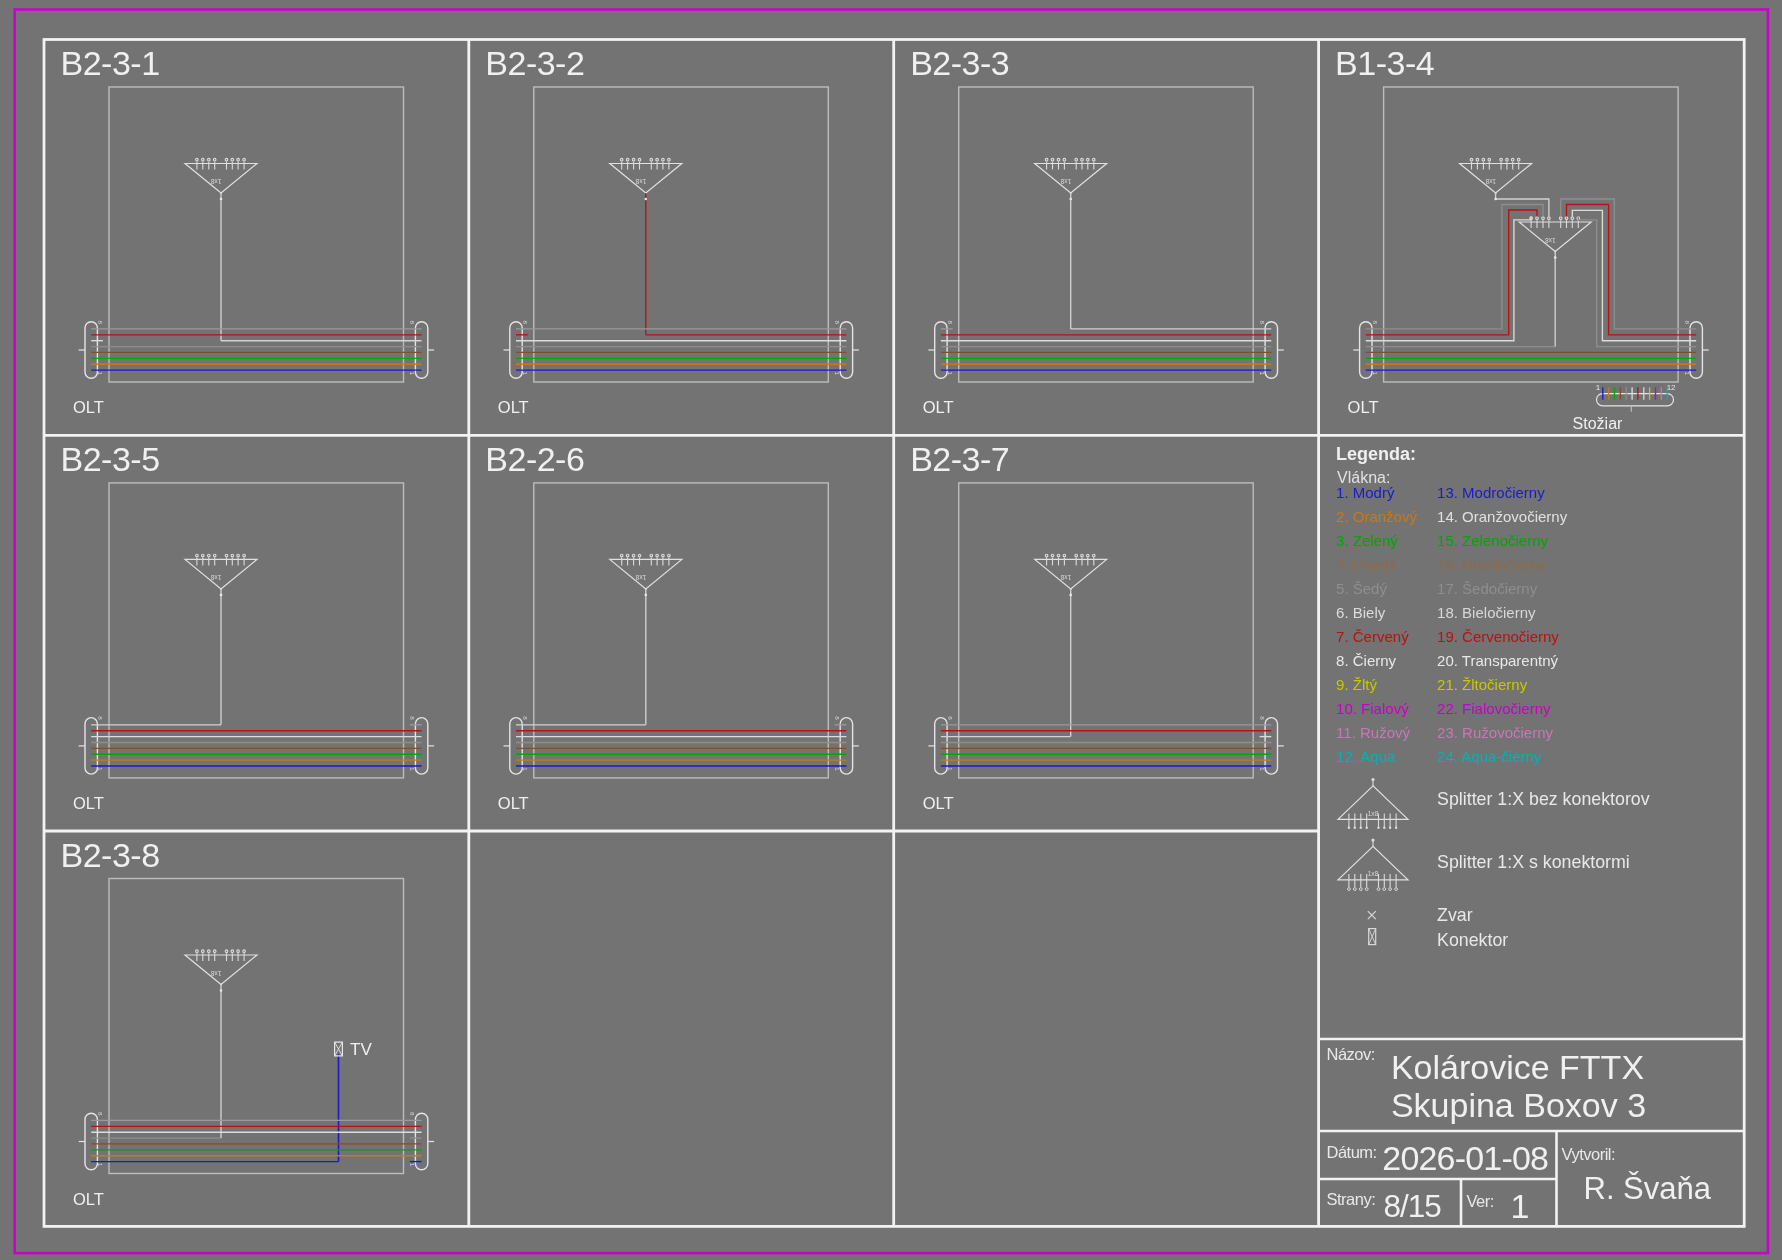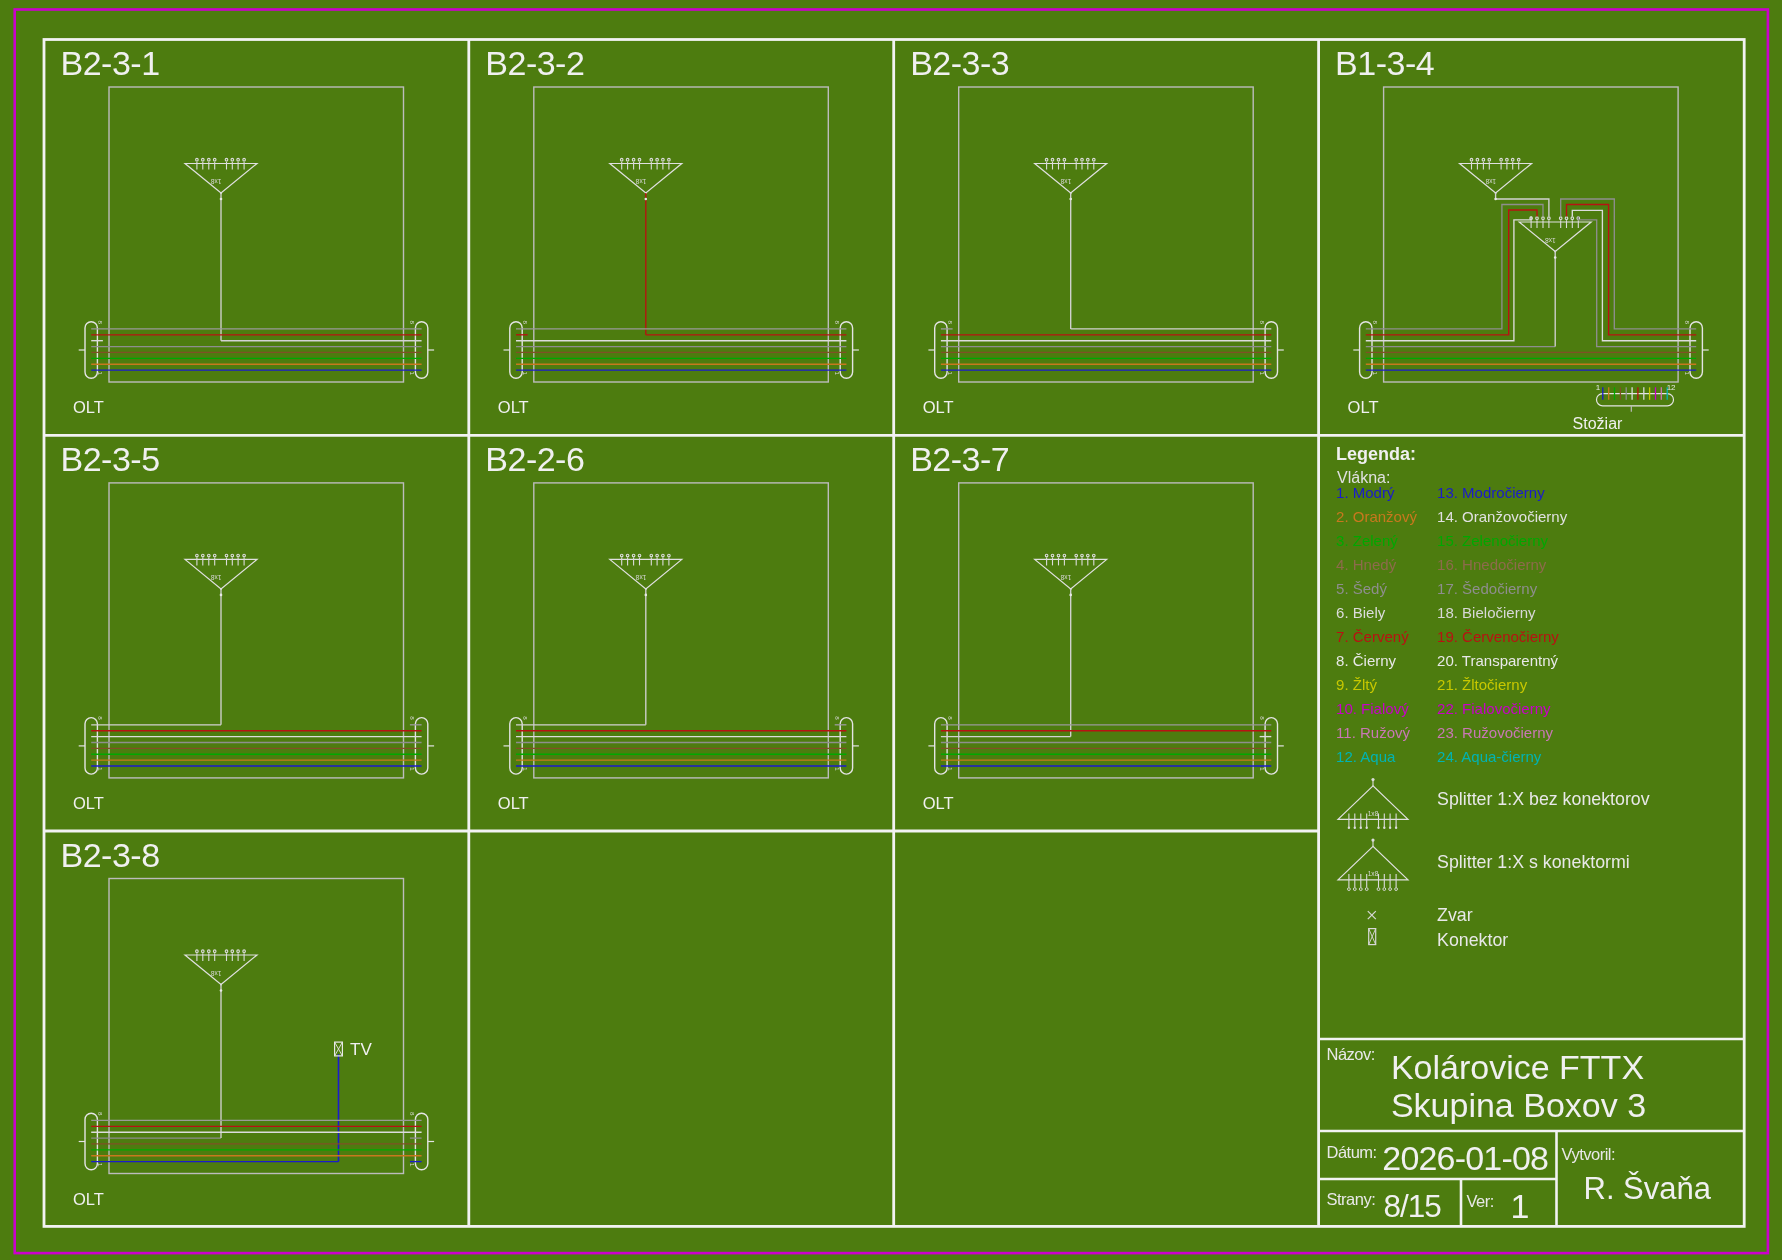--- a/index.html
+++ b/index.html
@@ -1,17 +1,17 @@
 <!DOCTYPE html>
 <html><head><meta charset="utf-8"><style>
 html,body{margin:0;padding:0;background:#000;}
 *{box-sizing:border-box;}
 </style></head>
 <body>
-<div style="position:relative;width:1782px;height:1260px;background:#4d7c0f;overflow:hidden;will-change:transform;"><svg xmlns="http://www.w3.org/2000/svg" width="1782" height="1260" viewBox="0 0 1782 1260">
+<div style="position:relative;width:1782px;height:1260px;background:#737373;overflow:hidden;will-change:transform;"><svg xmlns="http://www.w3.org/2000/svg" width="1782" height="1260" viewBox="0 0 1782 1260">
       <rect x="14.7" y="9.5" width="1753.2" height="1243.6" fill="none" stroke="#cc00cc" stroke-width="2.6"></rect>
       <rect x="44.0" y="39.5" width="1700.2" height="1186.9" fill="none" stroke="#f2f2f2" stroke-width="2.8"></rect>
       <line x1="468.8" y1="39.5" x2="468.8" y2="1226.4" stroke="#f2f2f2" stroke-width="2.8" stroke-linecap="butt"></line>
       <line x1="893.7" y1="39.5" x2="893.7" y2="1226.4" stroke="#f2f2f2" stroke-width="2.8" stroke-linecap="butt"></line>
       <line x1="1318.6" y1="39.5" x2="1318.6" y2="1226.4" stroke="#f2f2f2" stroke-width="2.8" stroke-linecap="butt"></line>
       <line x1="44.0" y1="435.4" x2="1744.2" y2="435.4" stroke="#f2f2f2" stroke-width="2.8" stroke-linecap="butt"></line>
       <line x1="44.0" y1="831.0" x2="1318.6" y2="831.0" stroke="#f2f2f2" stroke-width="2.8" stroke-linecap="butt"></line>
       <text x="60.5" y="75.2" font-family="Liberation Sans, sans-serif" font-size="34" fill="#f0f0f0" font-weight="normal" text-anchor="start" letter-spacing="-0.5">B2-3-1</text>
       <rect x="109.0" y="87.0" width="294.5" height="295.0" fill="none" stroke="#bcbcbc" stroke-width="1.4"></rect>
       <rect x="85.0" y="321.8" width="12.4" height="56.5" fill="none" stroke="#e4e4e4" stroke-width="1.4" rx="6.2"></rect>

